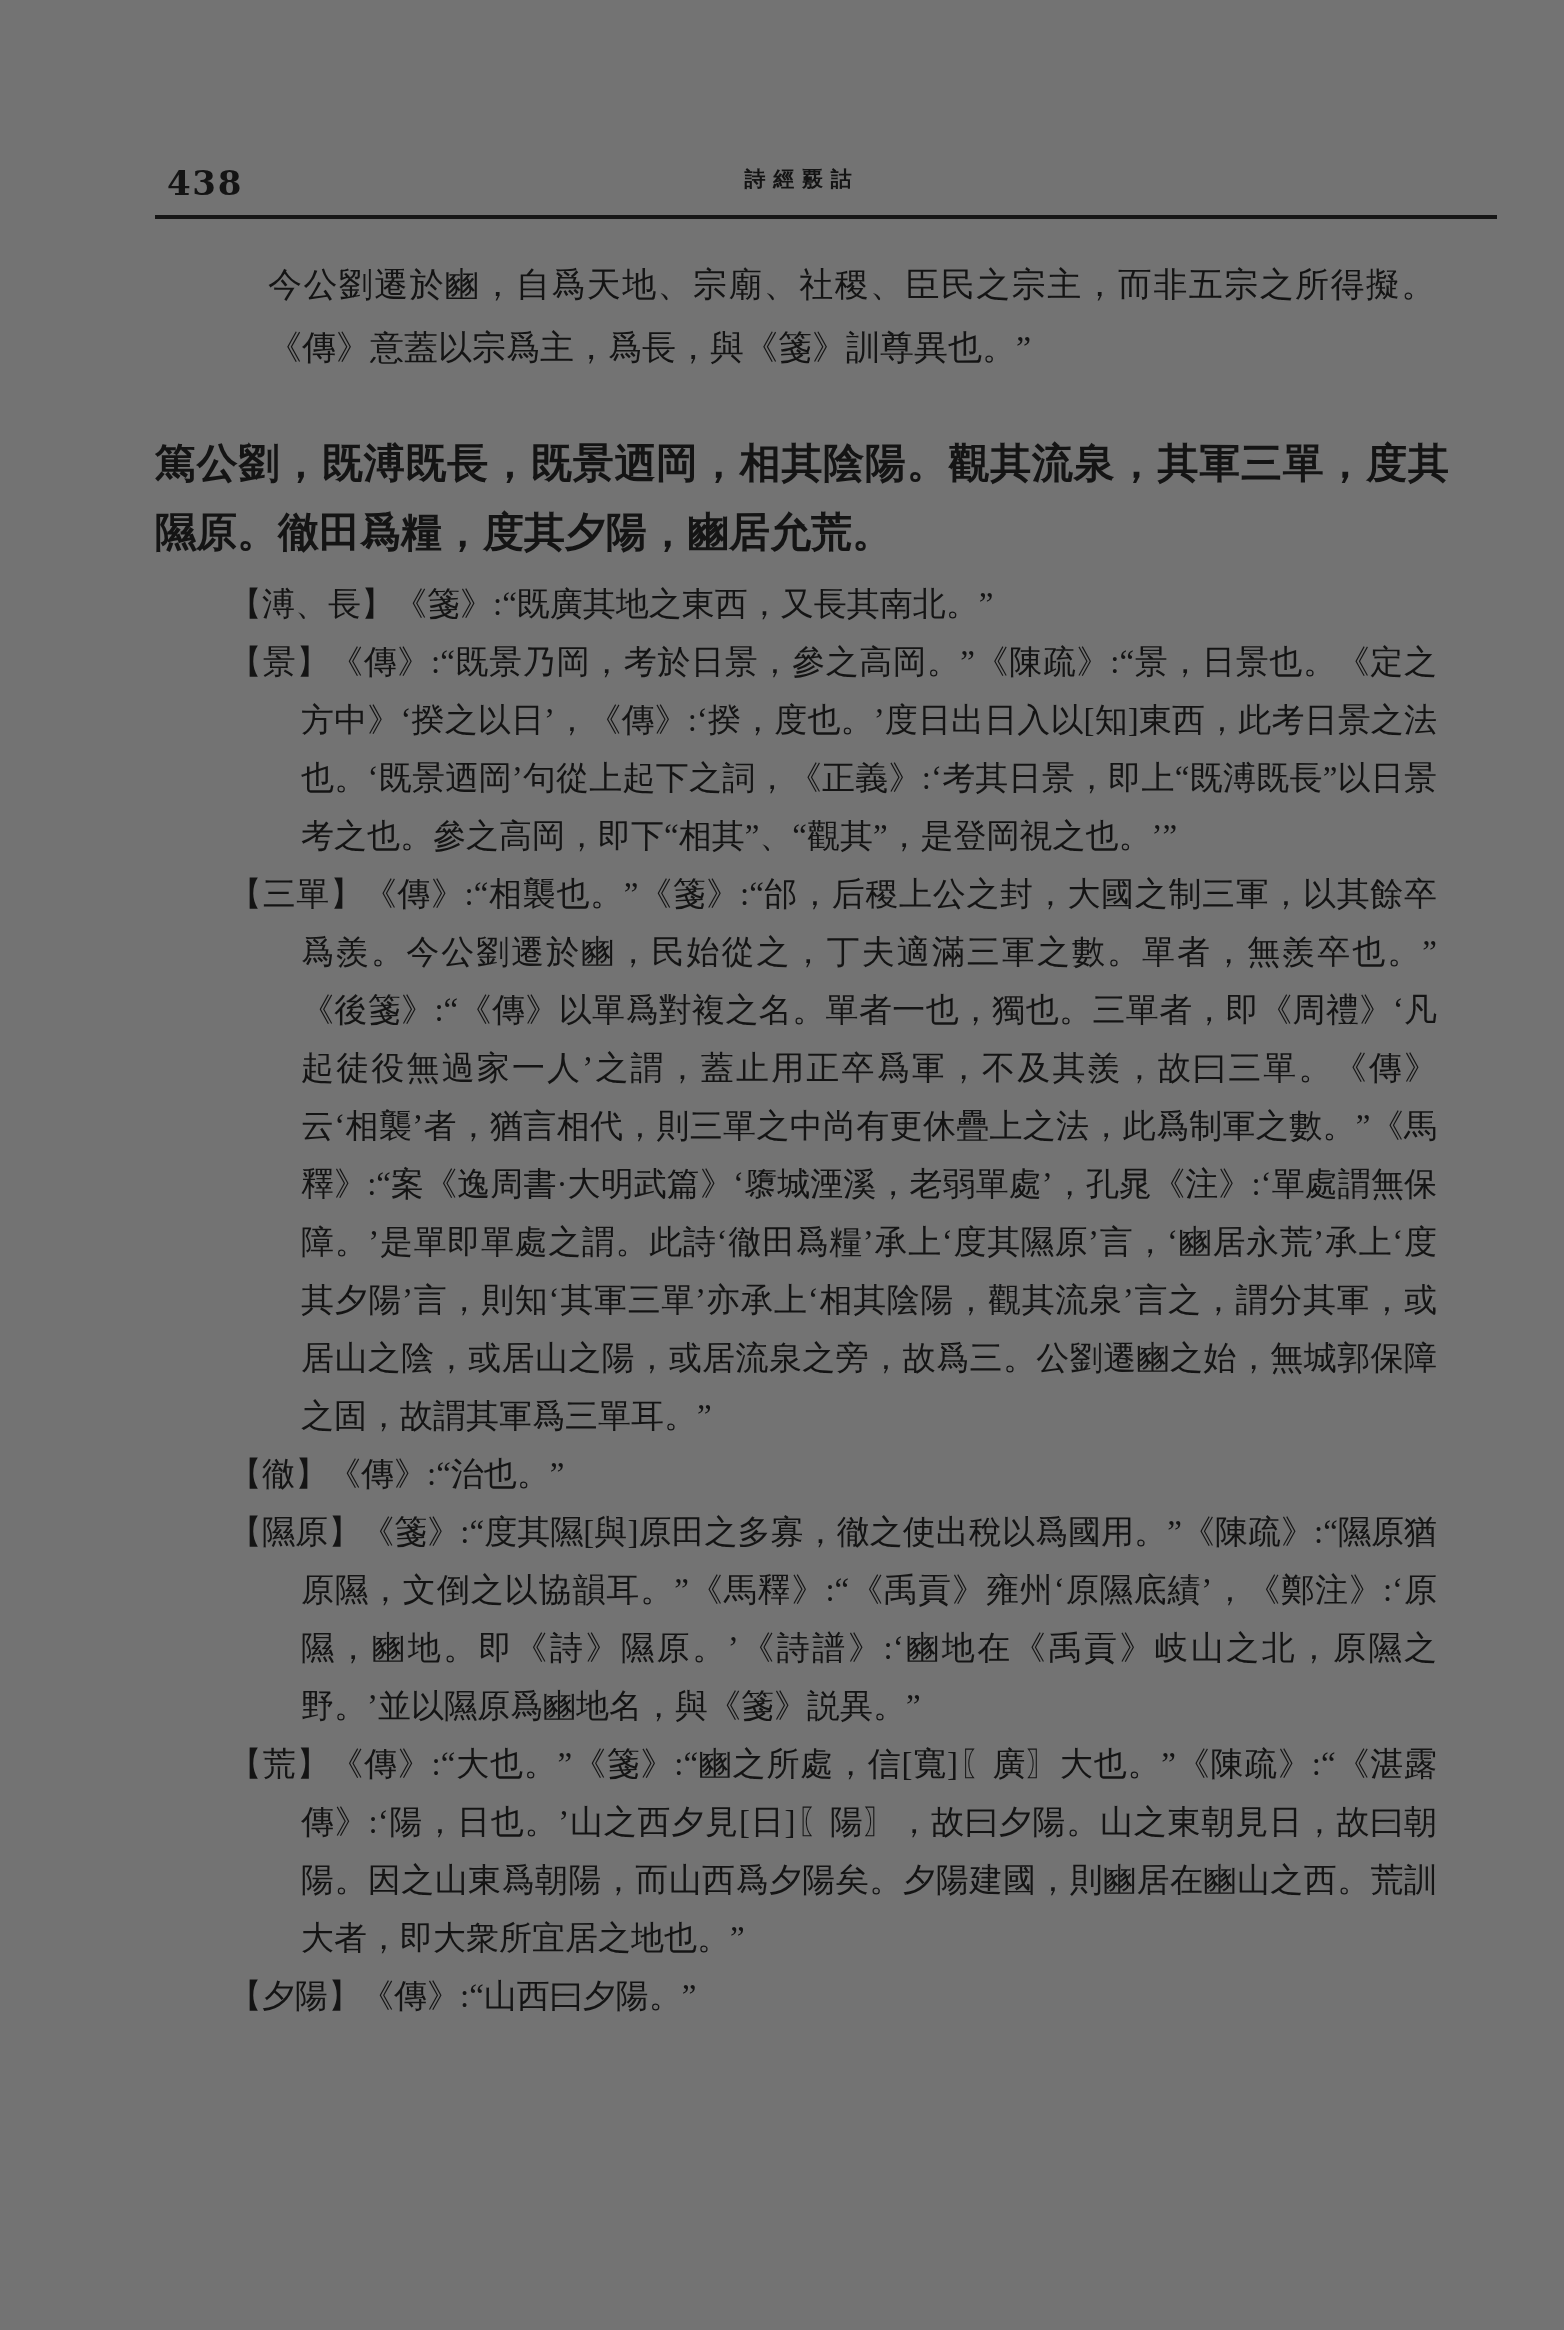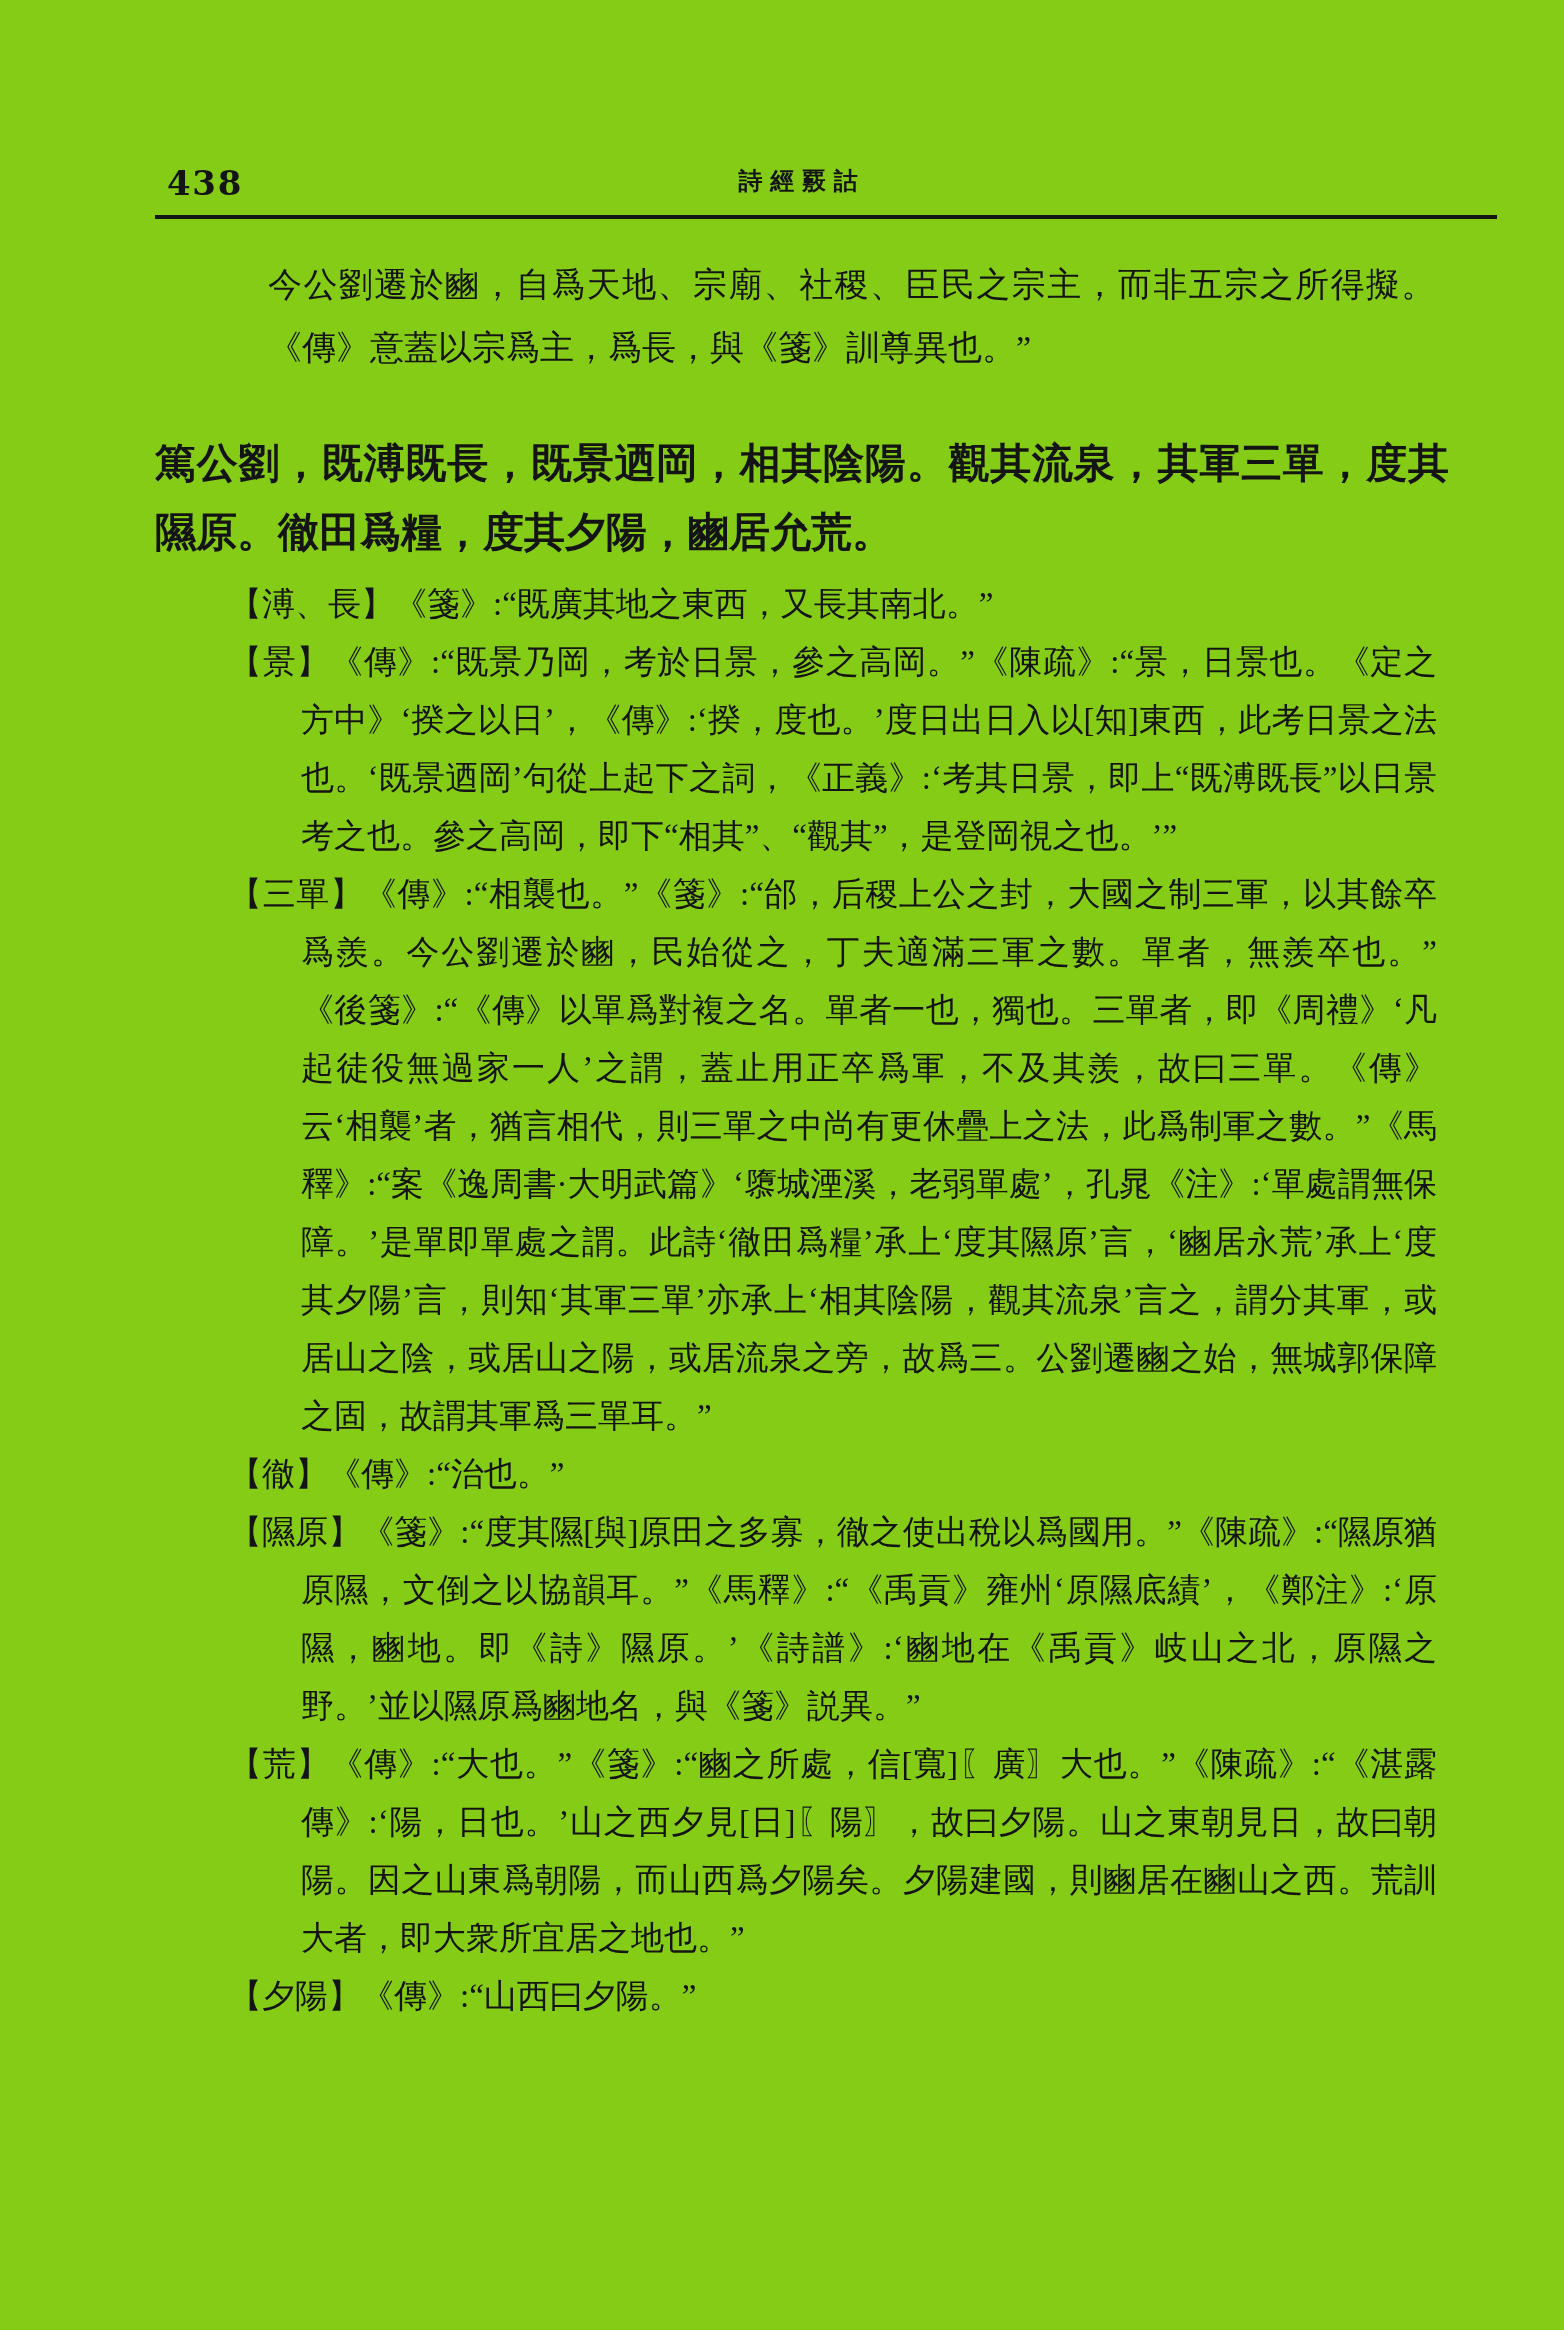--- a/index.html
+++ b/index.html
@@ -1,21 +1,21 @@
 <!DOCTYPE html>
 <html lang="zh-Hant" style="font-size:13.7px"><head>
 <meta charset="utf-8">
 <style>
   html, body { margin: 0; padding: 0; background: #ffffff; }
   .page {
     position: relative;
     width: 1564px;
     height: 2330px;
     margin: 0 auto;
-    background: #84cc16;
+    background: #737373;
     color: #141414;
     font-family: serif;
     box-sizing: border-box;
     padding: 160px 115px 0 155px;
     overflow: hidden;
   }
   .running-header {
     position: relative;
     height: 45px;
   }
@@ -27,21 +27,21 @@
     font-weight: bold;
     letter-spacing: 1.7px;
     font-family: "DejaVu Serif", serif;
   }
   .book-title {
     position: absolute;
     left: 0;
     right: 0;
     top: 5.1px;
     text-align: center;
-    font-size: 24px;
+    font-size: 21px;
     font-weight: bold;
     letter-spacing: 7.7px;
   }
   .header-rule {
     height: 3.4px;
     background: #161616;
     margin: 10.3px -48px 0 0; 
   }
   .intro-continuation {
     margin: 34px 13.7px 0 113px;

